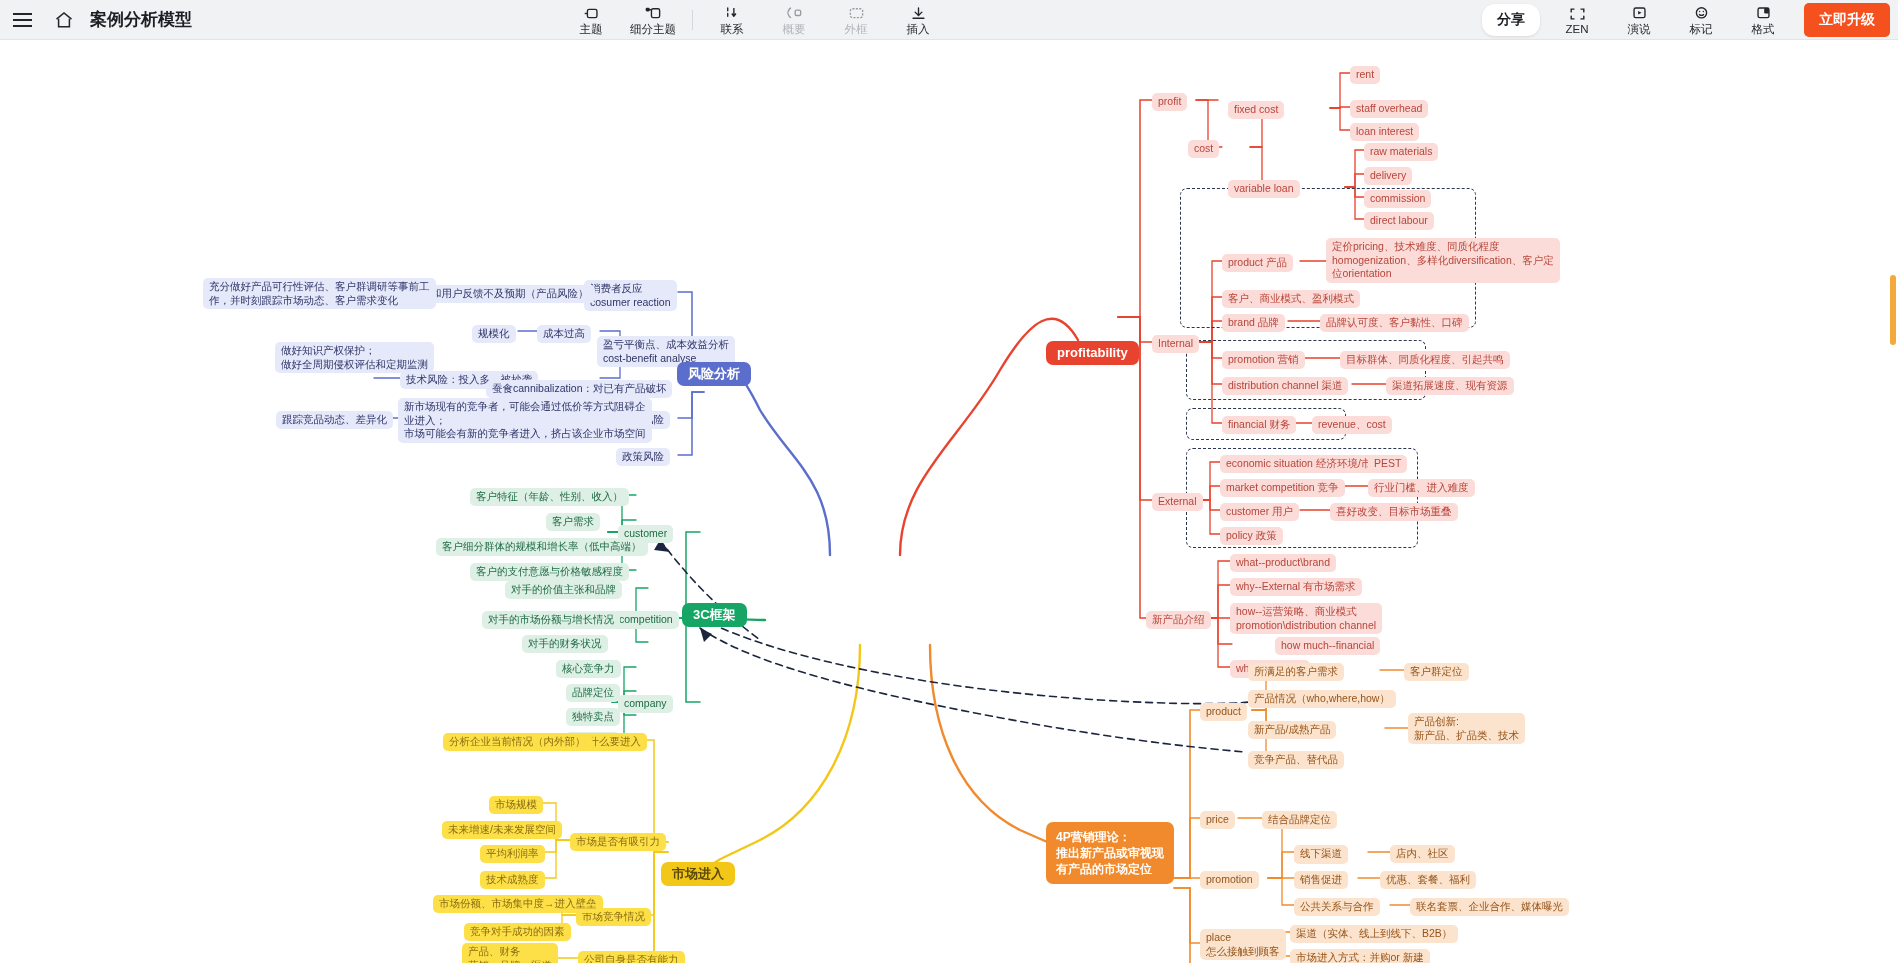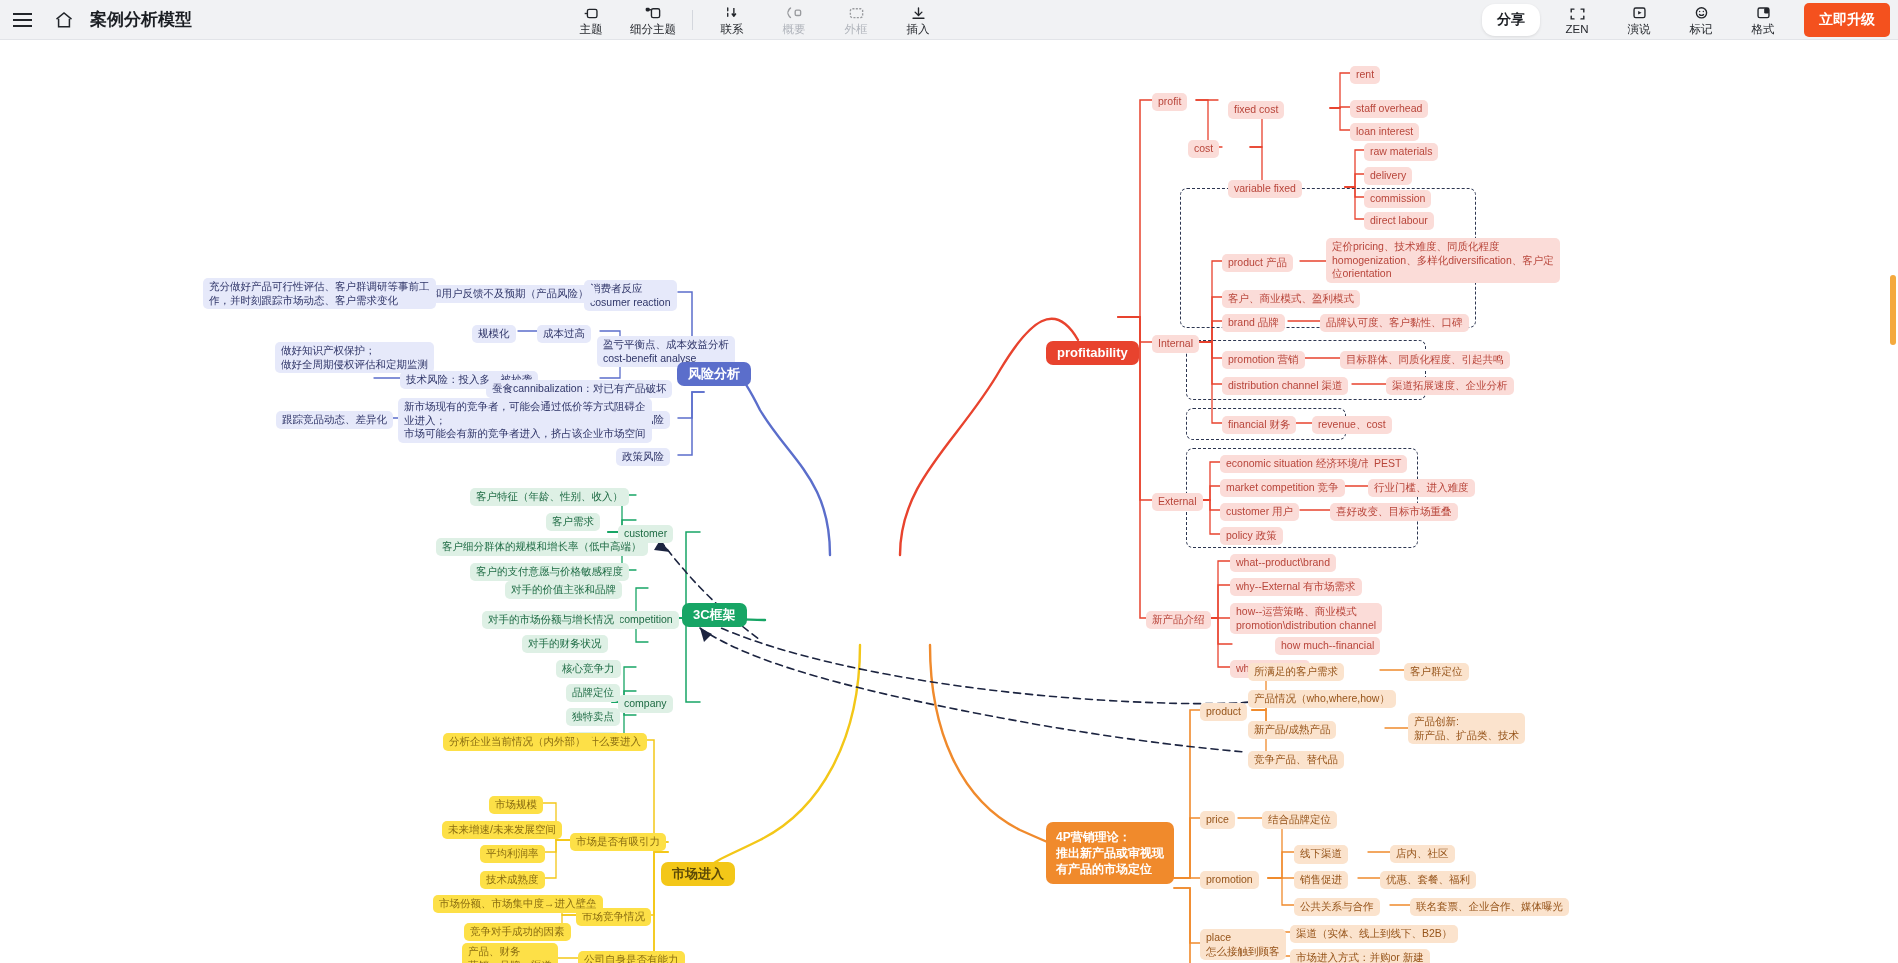--- a/index.html
+++ b/index.html
@@ -430,38 +430,38 @@
   <div class="node head orange" style="left:1046px; top:782px; width:128px;">4P营销理论：
 推出新产品或审视现
 有产品的市场定位</div>
 
   <div class="node n-red" style="left:1152px; top:53px;">profit</div>
   <div class="node n-red" style="left:1188px; top:100px;">cost</div>
   <div class="node n-red" style="left:1228px; top:61px;">fixed cost</div>
   <div class="node n-red" style="left:1350px; top:26px;">rent</div>
   <div class="node n-red" style="left:1350px; top:60px;">staff overhead</div>
   <div class="node n-red" style="left:1350px; top:83px;">loan interest</div>
-  <div class="node n-red" style="left:1228px; top:140px;">variable fixed</div>
+  <div class="node n-red" style="left:1228px; top:140px;">variable loan</div>
   <div class="node n-red" style="left:1364px; top:103px;">raw materials</div>
   <div class="node n-red" style="left:1364px; top:127px;">delivery</div>
   <div class="node n-red" style="left:1364px; top:150px;">commission</div>
   <div class="node n-red" style="left:1364px; top:172px;">direct labour</div>
 
   <div class="node n-red" style="left:1152px; top:295px;">Internal</div>
   <div class="node n-red" style="left:1222px; top:214px;">product 产品</div>
   <div class="node n-red" style="left:1326px; top:198px;">定价pricing、技术难度、同质化程度
 homogenization、多样化diversification、客户定
 位orientation</div>
   <div class="node n-red" style="left:1222px; top:250px;">客户、商业模式、盈利模式</div>
   <div class="node n-red" style="left:1222px; top:274px;">brand 品牌</div>
   <div class="node n-red" style="left:1320px; top:274px;">品牌认可度、客户黏性、口碑</div>
   <div class="node n-red" style="left:1222px; top:311px;">promotion 营销</div>
   <div class="node n-red" style="left:1340px; top:311px;">目标群体、同质化程度、引起共鸣</div>
   <div class="node n-red" style="left:1222px; top:337px;">distribution channel 渠道</div>
-  <div class="node n-red" style="left:1386px; top:337px;">渠道拓展速度、企业分析</div>
+  <div class="node n-red" style="left:1386px; top:337px;">渠道拓展速度、现有资源</div>
   <div class="node n-red" style="left:1222px; top:376px;">financial 财务</div>
   <div class="node n-red" style="left:1312px; top:376px;">revenue、cost</div>
 
   <div class="node n-red" style="left:1152px; top:453px;">External</div>
   <div class="node n-red" style="left:1220px; top:415px;">economic situation 经济环境/市场</div>
   <div class="node n-red" style="left:1368px; top:415px;">PEST</div>
   <div class="node n-red" style="left:1220px; top:439px;">market competition 竞争</div>
   <div class="node n-red" style="left:1368px; top:439px;">行业门槛、进入难度</div>
   <div class="node n-red" style="left:1220px; top:463px;">customer 用户</div>
   <div class="node n-red" style="left:1330px; top:463px;">喜好改变、目标市场重叠</div>

